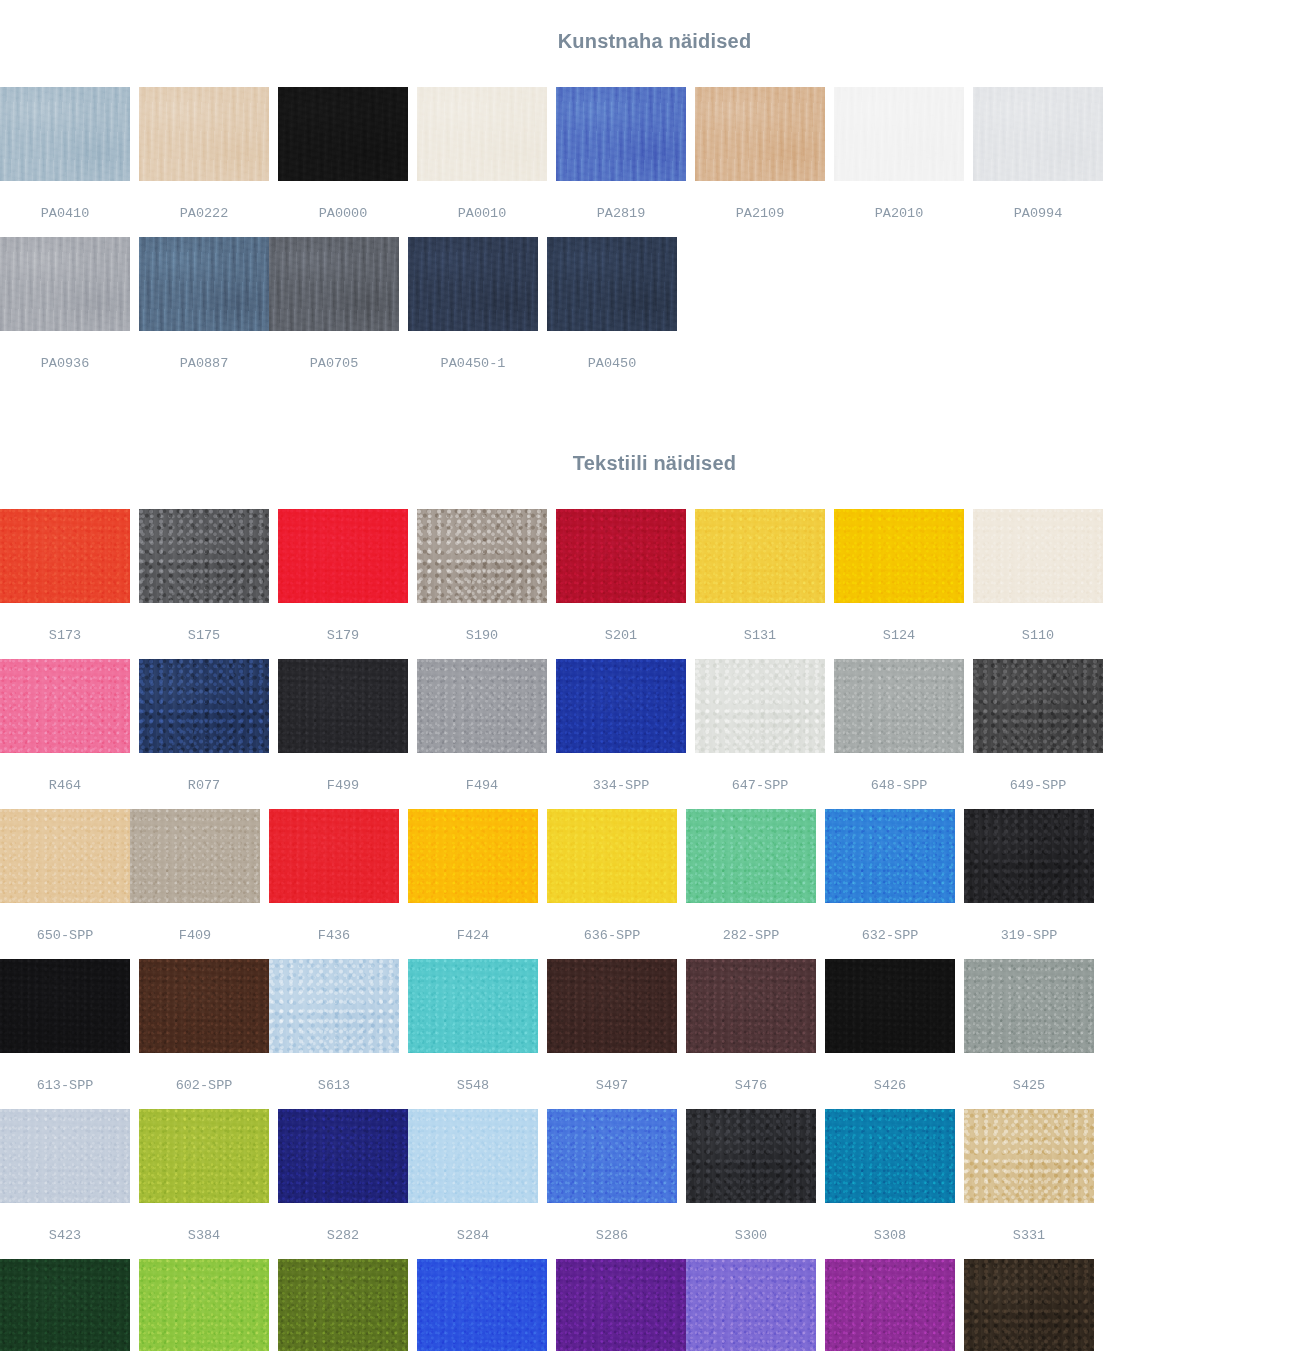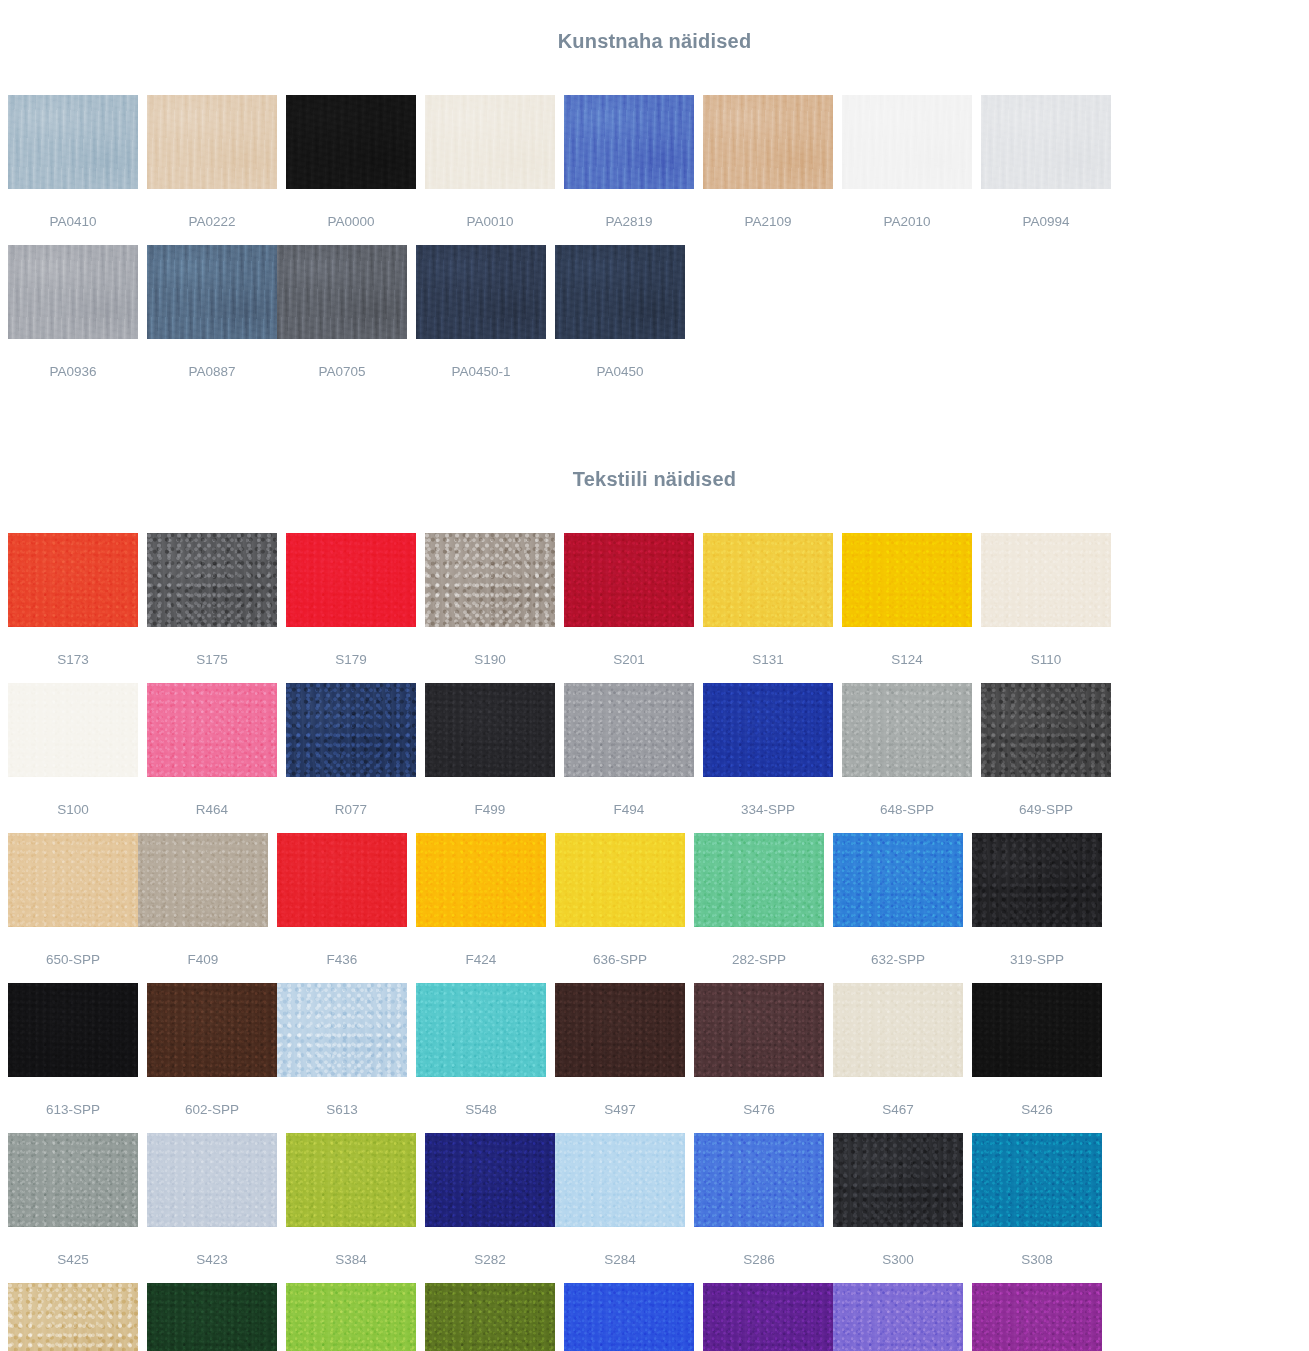--- a/index.html
+++ b/index.html
@@ -29,22 +29,23 @@
     letter-spacing: 0.2px;
   }
 
   #leather-title { padding-top: 13px; }
   #textile-title { padding-top: 12px; }
 
   .swatch-grid {
     display: flex;
     flex-wrap: wrap;
     width: 1148px;
-    margin: 8px;
+    margin: 0;
     padding: 0;
+    font-family: Liberation Mono, monospace;
   }
 
   .swatch-cell {
     width: 130px;
     margin-right: 9px;
     margin-bottom: 0;
     height: 150px;
     position: relative;
   }
   .swatch-cell.last { margin-right: 0; }
@@ -255,44 +256,44 @@
       </div>
       <div class="swatch-cell">
         <div class="swatch-tile tex-felt" style="background-color: rgb(245, 197, 0);"></div>
         <div class="swatch-label">S124</div>
       </div>
       <div class="swatch-cell last">
         <div class="swatch-tile tex-felt" style="background-color: rgb(239, 232, 220);"></div>
         <div class="swatch-label">S110</div>
       </div>
       <div class="swatch-cell">
-        <div class="swatch-tile tex-felt" style="background-color: rgb(246, 244, 238);"></div>
-        <div class="swatch-label">S100</div>
-      </div>
-      <div class="swatch-cell">
         <div class="swatch-tile tex-felt" style="background-color: rgb(240, 112, 156);"></div>
         <div class="swatch-label">R464</div>
       </div>
       <div class="swatch-cell">
         <div class="swatch-tile tex-melange" style="background-color: rgb(38, 57, 99);"></div>
         <div class="swatch-label">R077</div>
       </div>
       <div class="swatch-cell">
         <div class="swatch-tile tex-felt" style="background-color: rgb(38, 38, 42);"></div>
         <div class="swatch-label">F499</div>
       </div>
       <div class="swatch-cell">
         <div class="swatch-tile tex-felt" style="background-color: rgb(154, 156, 162);"></div>
         <div class="swatch-label">F494</div>
       </div>
       <div class="swatch-cell">
         <div class="swatch-tile tex-felt" style="background-color: rgb(30, 53, 163);"></div>
         <div class="swatch-label">334-SPP</div>
       </div>
       <div class="swatch-cell">
+        <div class="swatch-tile tex-melange" style="background-color: rgb(223, 225, 221);"></div>
+        <div class="swatch-label">647-SPP</div>
+      </div>
+      <div class="swatch-cell">
         <div class="swatch-tile tex-felt" style="background-color: rgb(166, 171, 170);"></div>
         <div class="swatch-label">648-SPP</div>
       </div>
       <div class="swatch-cell">
         <div class="swatch-tile tex-melange" style="background-color: rgb(70, 70, 71);"></div>
         <div class="swatch-label">649-SPP</div>
       </div>
       <div class="swatch-cell last">
         <div class="swatch-tile tex-felt" style="background-color: rgb(228, 199, 156);"></div>
         <div class="swatch-label">650-SPP</div>
@@ -343,24 +344,20 @@
       </div>
       <div class="swatch-cell">
         <div class="swatch-tile tex-felt" style="background-color: rgb(60, 37, 34);"></div>
         <div class="swatch-label">S497</div>
       </div>
       <div class="swatch-cell">
         <div class="swatch-tile tex-felt" style="background-color: rgb(79, 52, 55);"></div>
         <div class="swatch-label">S476</div>
       </div>
       <div class="swatch-cell">
-        <div class="swatch-tile tex-felt" style="background-color: rgb(230, 224, 209);"></div>
-        <div class="swatch-label">S467</div>
-      </div>
-      <div class="swatch-cell">
         <div class="swatch-tile tex-felt" style="background-color: rgb(18, 18, 18);"></div>
         <div class="swatch-label">S426</div>
       </div>
       <div class="swatch-cell">
         <div class="swatch-tile tex-felt" style="background-color: rgb(147, 156, 153);"></div>
         <div class="swatch-label">S425</div>
       </div>
       <div class="swatch-cell">
         <div class="swatch-tile tex-felt" style="background-color: rgb(195, 205, 219);"></div>
         <div class="swatch-label">S423</div>

